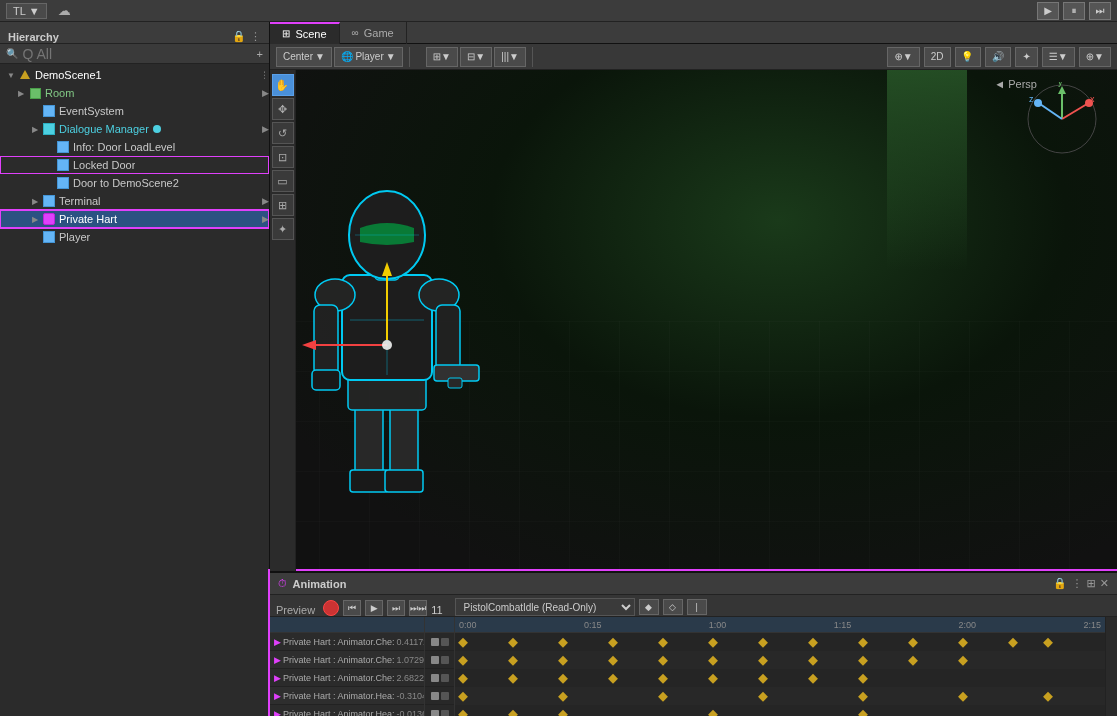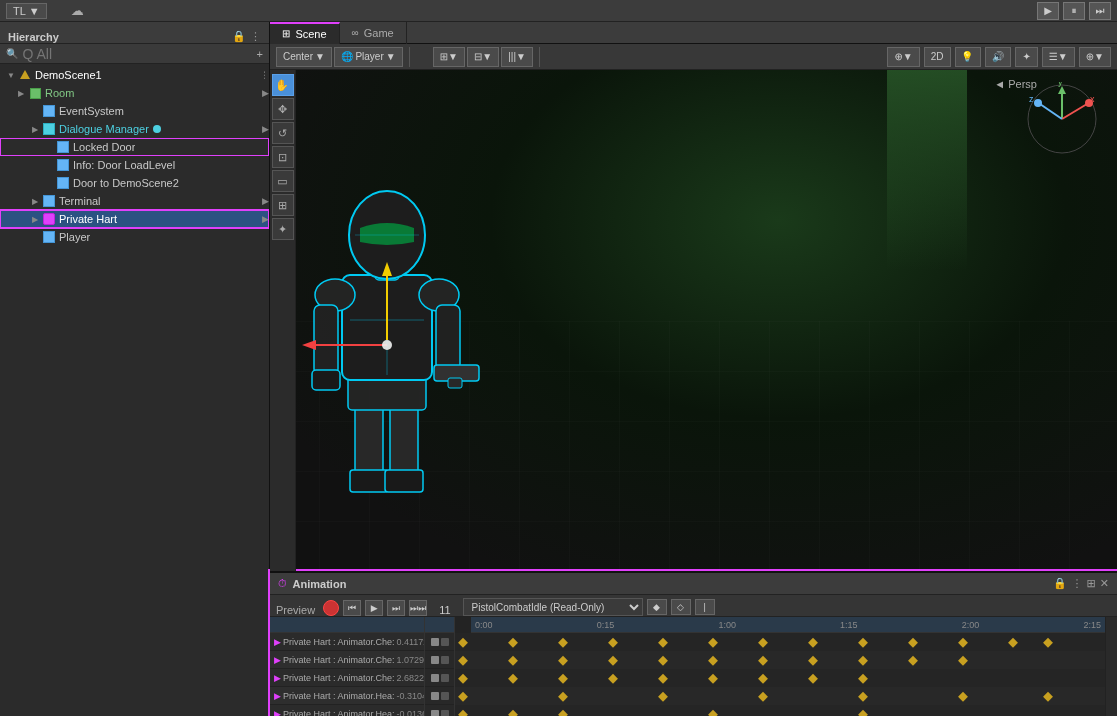--- a/index.html
+++ b/index.html
@@ -1,19 +1,19 @@
 <!DOCTYPE html>
 <html><head>
   <meta charset="utf-8">
   <style>
     * { margin: 0; padding: 0; box-sizing: border-box; }
     body { width: 1117px; height: 716px; background: #1e1e1e; font-family: 'Segoe UI', Arial, sans-serif; font-size: 11px; color: #c8c8c8; overflow: hidden; }
 
     
-    #top-bar { height: 22px; background: #3c3c3c; display: flex; align-items: center; padding: 0 6px; gap: 24px; border-bottom: 1px solid #222; }
+    #top-bar { height: 22px; background: #3c3c3c; display: flex; align-items: center; padding: 0 6px; gap: 11px; border-bottom: 1px solid #222; }
     .tl-dropdown { background: #4a4a4a; border: 1px solid #666; color: #ccc; padding: 1px 6px; font-size: 11px; display: flex; align-items: center; gap: 3px; cursor: pointer; }
     .cloud-icon { font-size: 13px; color: #aaa; }
     .playback-controls { margin-left: auto; display: flex; gap: 4px; align-items: center; }
     .play-btn { width: 22px; height: 18px; background: #555; border: 1px solid #777; color: #ccc; display: flex; align-items: center; justify-content: center; cursor: pointer; font-size: 10px; }
 
     
     #main { display: flex; height: calc(716px - 22px); }
 
     
     #hierarchy { width: 270px; background: #2b2b2b; border-right: 1px solid #111; display: flex; flex-direction: column; flex-shrink: 0; }
@@ -33,21 +33,21 @@
     .indent-2 { padding-left: 28px; }
     .indent-3 { padding-left: 42px; }
 
     
     #viewport-area { flex: 1; display: flex; flex-direction: column; }
     .tab-bar { height: 22px; background: #3c3c3c; display: flex; align-items: center; border-bottom: 1px solid #111; }
     .tab { height: 22px; padding: 0 12px; display: flex; align-items: center; gap: 5px; cursor: pointer; border-right: 1px solid #222; font-size: 11px; color: #aaa; }
     .tab.active { background: #2b2b2b; color: #fff; border-top: 2px solid #e040fb; }
     .tab-icon { font-size: 10px; }
     .toolbar-bar { height: 26px; background: #383838; display: flex; align-items: center; padding: 0 6px; gap: 4px; border-bottom: 1px solid #222; }
-    .tb-group { display: flex; align-items: center; gap: 2px; border-right: 1px solid #555; padding-right: 6px; margin-right: 19px; }
+    .tb-group { display: flex; align-items: center; gap: 2px; border-right: 1px solid #555; padding-right: 6px; margin-right: 12px; }
     .tb-btn { height: 20px; padding: 0 6px; background: #4a4a4a; border: 1px solid #666; color: #ccc; font-size: 10px; cursor: pointer; display: flex; align-items: center; gap: 2px; white-space: nowrap; }
     .tb-spacer { flex: 1; }
     .tb-right { display: flex; align-items: center; gap: 4px; }
 
     
     .viewport { flex: 1; background: #1a1a1a; position: relative; overflow: hidden; }
     .room-bg { position: absolute; top: 0; left: 0; right: 0; bottom: 0; background: radial-gradient(ellipse at 60% 30%, #1a3a1a 0%, #0a150a 40%, #111 80%); }
     .green-light { position: absolute; top: 0; right: 150px; width: 80px; height: 200px; background: linear-gradient(180deg, #2a5a2a, transparent); opacity: 0.8; }
 
     
@@ -159,34 +159,34 @@
       <div class="h-item indent-2">
         <span class="h-arrow">▶</span>
         <span class="h-icon">
           <span class="icon-cube-cyan"></span>
         </span>
         <span class="h-label color-cyan">Dialogue Manager</span>
         <span style="margin-left:4px; width:8px;height:8px;background:#4dd0e1;border-radius:50%;display:inline-block;"></span>
         <span style="margin-left:auto; color:#888; font-size:9px;">▶</span>
       </div>
 
+      <div class="h-item indent-3">
+        <span class="h-arrow"></span>
+        <span class="h-icon">
+          <span class="icon-cube-blue"></span>
+        </span>
+        <span class="h-label">Info: Door LoadLevel</span>
+      </div>
+
       <div class="h-item indent-3" style="outline: 1px solid #e040fb; outline-offset:-1px;">
         <span class="h-arrow"></span>
         <span class="h-icon">
           <span class="icon-cube-blue"></span>
         </span>
         <span class="h-label">Locked Door</span>
-      </div>
-
-      <div class="h-item indent-3">
-        <span class="h-arrow"></span>
-        <span class="h-icon">
-          <span class="icon-cube-blue"></span>
-        </span>
-        <span class="h-label">Info: Door LoadLevel</span>
       </div>
 
       <div class="h-item indent-3">
         <span class="h-arrow"></span>
         <span class="h-icon">
           <span class="icon-cube-blue"></span>
         </span>
         <span class="h-label">Door to DemoScene2</span>
       </div>
 
@@ -356,21 +356,21 @@
         </div>
       </div>
 
       <div class="anim-controls">
         <span style="color:#aaa; margin-right:4px;">Preview</span>
         <div class="anim-record-btn"></div>
         <div class="anim-ctrl-btn">⏮</div>
         <div class="anim-ctrl-btn">▶</div>
         <div class="anim-ctrl-btn">⏭</div>
         <div class="anim-ctrl-btn">⏭⏭</div>
-        <span style="color:#ccc; margin-left:8px; font-size:11px;">11</span>
+        <span style="color:#ccc; font-size:11px;">11</span>
         <div style="margin-left:8px; flex:1; display:flex; align-items:center; gap:4px;">
           <select class="anim-clip-select">
             <option>PistolCombatIdle (Read-Only)</option>
           </select>
           <button class="anim-ctrl-btn" style="width:20px;">◆</button>
           <button class="anim-ctrl-btn" style="width:20px;">◇</button>
           <button class="anim-ctrl-btn" style="width:20px;">|</button>
         </div>
       </div>
 
@@ -424,21 +424,21 @@
               <div style="width:8px;height:8px;background:#555;border-radius:1px;"></div>
             </div>
           <div class="anim-ctrl-row">
               <div class="anim-dot"></div>
               <div style="width:8px;height:8px;background:#555;border-radius:1px;"></div>
             </div>
         </div>
 
         <div class="timeline">
 
-          <div style="height:16px; background:#2a3a4a; display:flex; align-items:center; border-bottom:1px solid #333; padding:0 4px;margin-left:16px;">
+          <div style="height:16px; background:#2a3a4a; display:flex; align-items:center; border-bottom:1px solid #333; padding:0 4px;">
             <div style="display:flex; width:100%; justify-content:space-between; font-size:9px; color:#888;">
               <span>0:00</span>
               <span>0:15</span>
               <span>1:00</span>
               <span>1:15</span>
               <span>2:00</span>
               <span>2:15</span>
             </div>
           </div>
 

